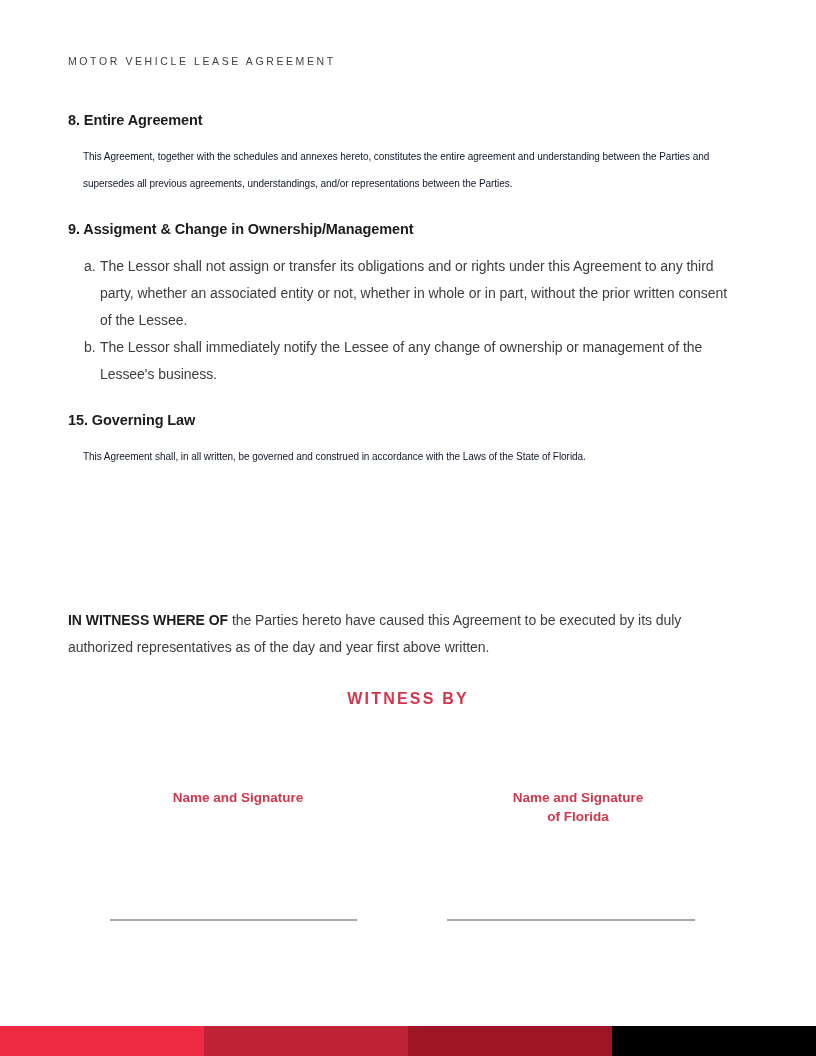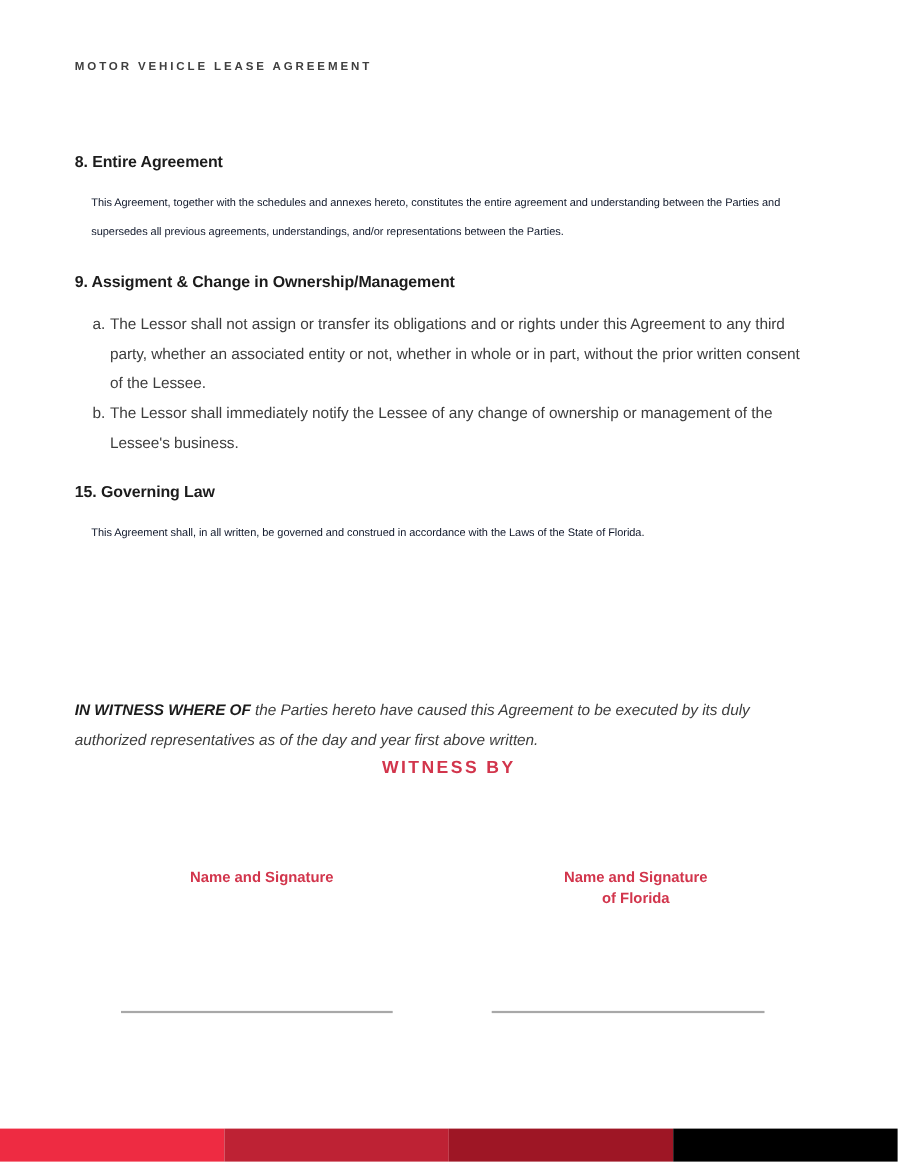--- a/index.html
+++ b/index.html
@@ -21,32 +21,32 @@
     position: absolute;
     inset: 0;
   }
 
   
   .doc-header {
     position: absolute;
     left: 68px;
     top: 55px;
     font-size: 10.5px;
-    font-weight: bold;
+    font-weight: normal;
     letter-spacing: 2.6px;
     color: #3f3f3f;
     text-transform: uppercase;
     white-space: nowrap;
   }
 
   
   .content {
     position: absolute;
     left: 68px;
-    top: 140px;
+    top: 112px;
     width: 660px;
   }
 
   .section {
     margin-bottom: 24px;
   }
   .section:last-of-type {
     margin-bottom: 0;
   }
 
@@ -86,27 +86,26 @@
     position: absolute;
     left: 16px;
     top: 0;
     color: #3d3d3d;
   }
 
   
   .witness {
     position: absolute;
     left: 68px;
-    top: 618px;
+    top: 593px;
     width: 660px;
     font-size: 14px;
     line-height: 27px;
     color: #3d3d3d;
     letter-spacing: -0.05px;
-    font-style: italic;
   }
   .witness .lead {
     font-weight: bold;
     color: #1c1c1c;
   }
 
   
   .signed-by {
     position: absolute;
     left: 0;

